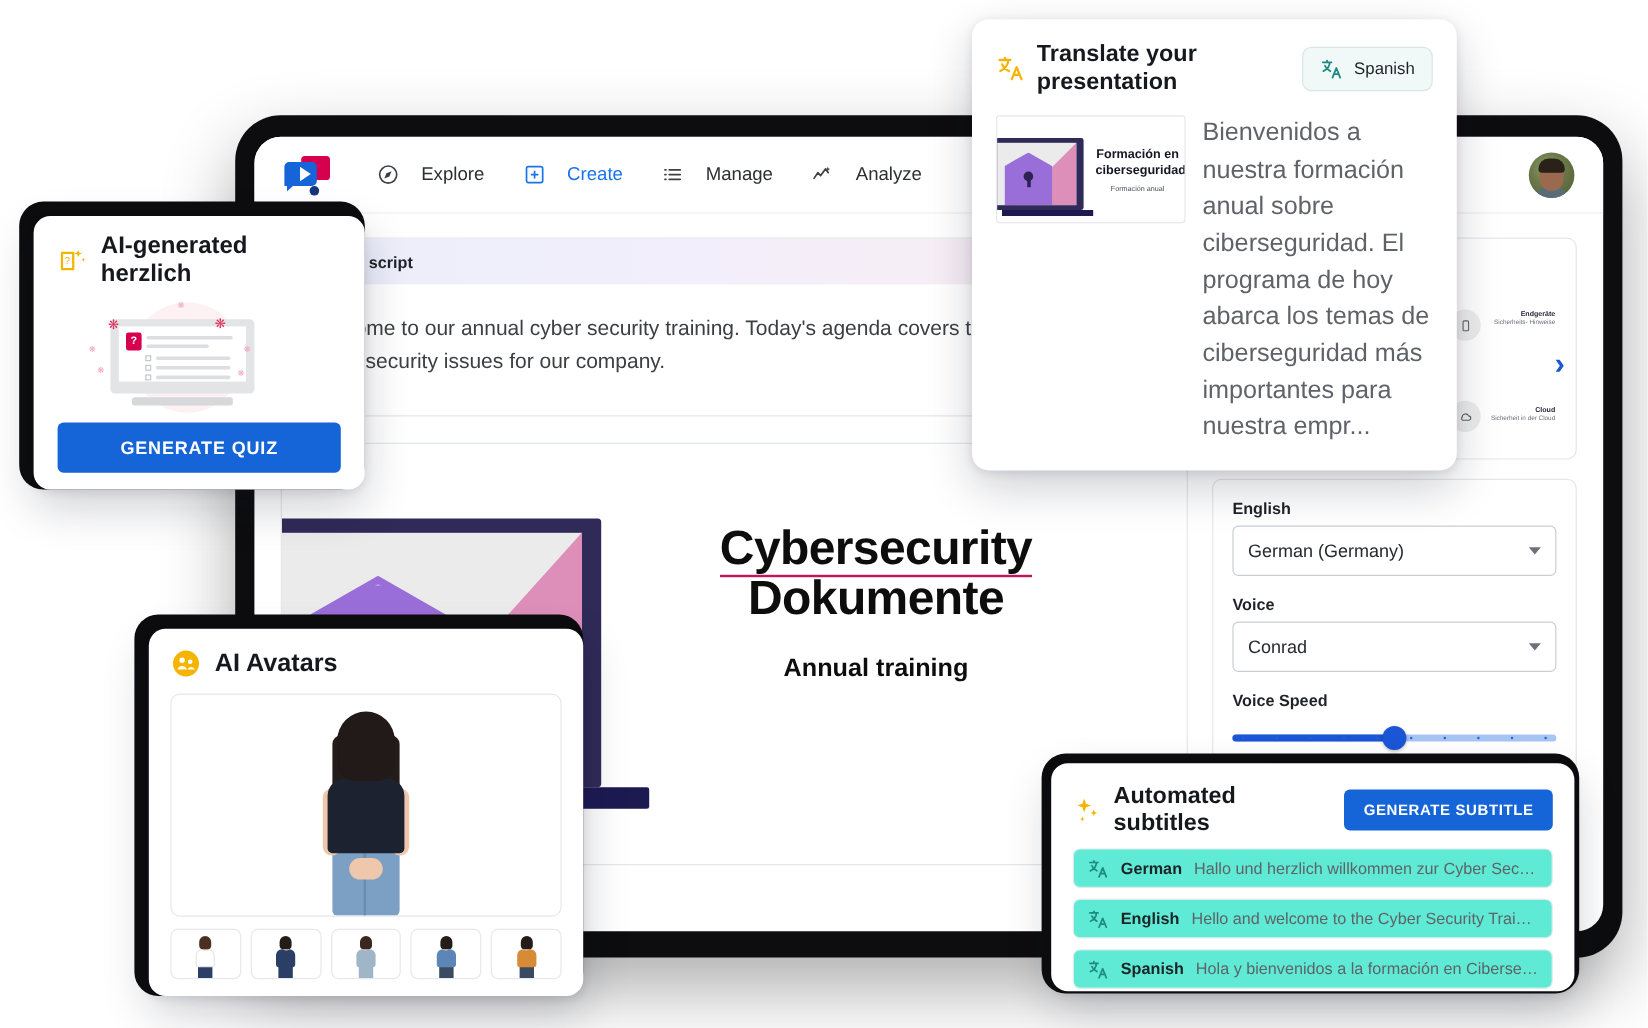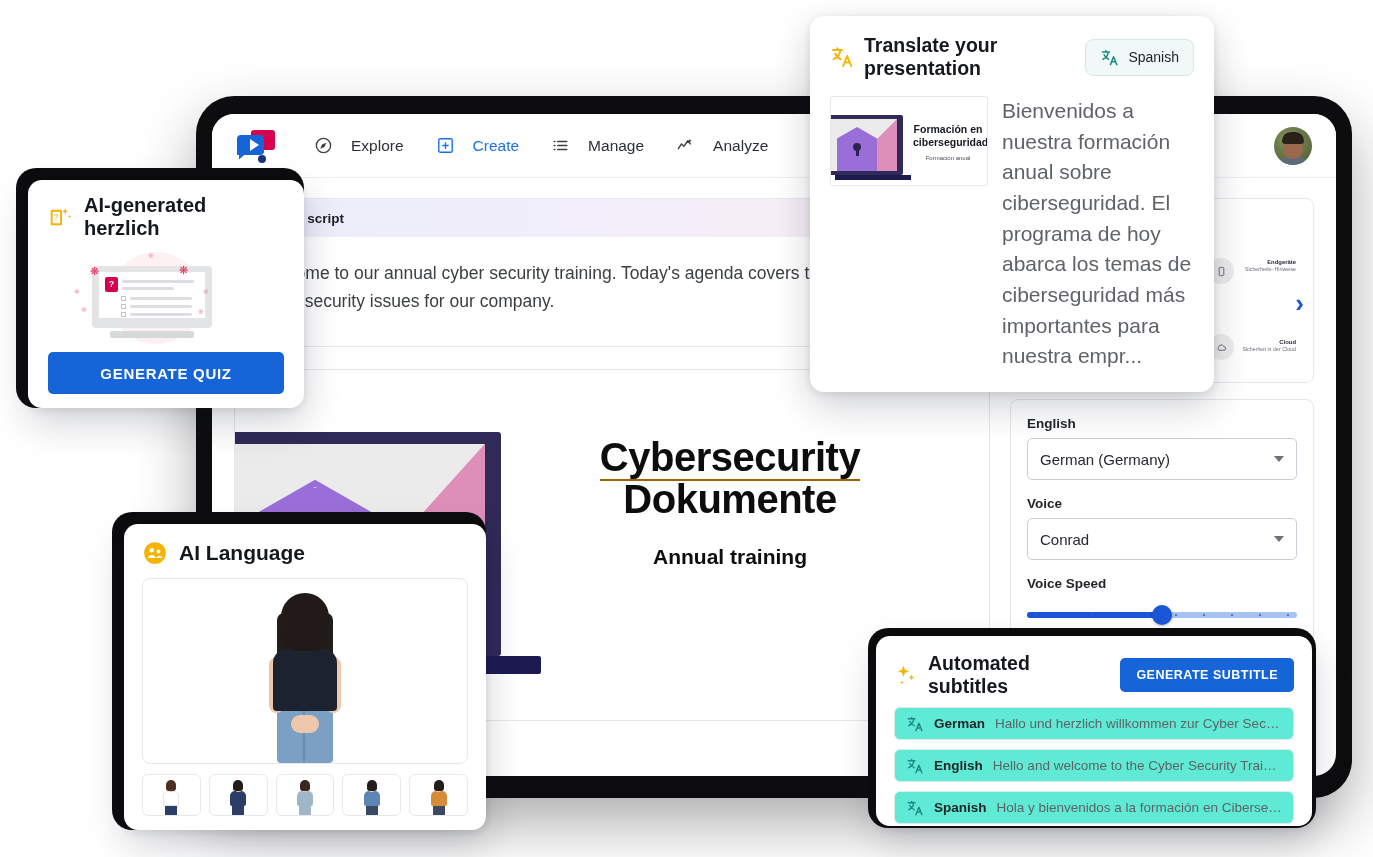--- a/index.html
+++ b/index.html
@@ -79,21 +79,21 @@
   .laptop-art { position: absolute; left: -2px; top: 62px; width: 320px; height: 260px; }
   .laptop-art .bezel { position: absolute; left: 0; top: 0; width: 268px; height: 224px; background: #302a58; border-radius: 3px; }
   .laptop-art .screen { position: absolute; left: 0; top: 12px; width: 252px; height: 200px; background: #ebebeb; overflow: hidden; }
   .laptop-art .screen .pinkwedge { position: absolute; right: 0; top: 0; width: 180px; height: 200px; background: #dd8fb9; clip-path: polygon(100% 0, 100% 100%, 0 100%); }
   .laptop-art .shield { position: absolute; left: 14px; top: 48px; width: 136px; height: 150px; background: #9a6ed8; clip-path: polygon(50% 0, 100% 26%, 100% 100%, 0 100%, 0 26%); }
   .laptop-art .shield-in { position: absolute; left: 21px; top: 55px; width: 122px; height: 143px; border: 1px solid rgba(255,255,255,.55); clip-path: polygon(50% 0, 100% 26%, 100% 100%, 0 100%, 0 26%); }
   .laptop-art .base { position: absolute; left: 48px; top: 224px; width: 260px; height: 18px; background: #1d1a52; border-radius: 2px; }
 
   .slide-text { position: absolute; left: 330px; top: 66px; width: 330px; text-align: center; }
   .slide-title { font-size: 40px; font-weight: bold; line-height: 1.07; color: #0d0d0d; letter-spacing: -.5px; }
-  .slide-title .u { border-bottom: 2px solid #a16207; margin-top: 12px; }
+  .slide-title .u { border-bottom: 2px solid #be185d; margin-top: 12px; }
   .slide-sub { margin-top: 24px; font-size: 21px; font-weight: bold; color: #0d0d0d; }
 
   
   .preview-card { border: 1px solid #e4e7eb; border-radius: 8px; background: #fff; padding: 12px 13px 14px 13px; position: relative; }
   .preview-top { display: flex; align-items: center; }
   .slide-pill { border: 1px solid #c8ccd2; border-radius: 14px; padding: 4px 13px; font-size: 13px; color: #41464d; }
   .preview-top .agenda { flex: 1; text-align: center; font-size: 13.5px; font-weight: bold; color: #16181b; padding-right: 34px; }
   .diagram { position: relative; height: 118px; margin-top: 14px; }
   .dg-label { position: absolute; font-size: 5.3px; line-height: 1.42; }
   .dg-label b { display: block; font-size: 5.9px; color: #1f2233; }
@@ -502,21 +502,21 @@
     <div class="av-head">
       <span>
         <svg class="g-icon" width="26" height="26" viewBox="0 0 24 24">
           <circle cx="12" cy="12" r="10" fill="#f5b400"></circle>
           <circle cx="9" cy="9.5" r="2.1" fill="#fff"></circle>
             <circle cx="15.2" cy="10.6" r="1.8" fill="#fff"></circle>
           <path d="M5.4 16.6a3.8 3.8 0 017.3 0z" fill="#fff"></path>
             <path d="M13.1 16.6a3.2 3.2 0 015.9 0z" fill="#fff"></path>
         </svg>
       </span>
-      <div class="av-title">AI Language</div>
+      <div class="av-title">AI Avatars</div>
     </div>
 
     <div class="av-stage">
       <div class="person">
         <div class="p-jeans"></div>
         <div class="p-arm-l"></div>
           <div class="p-arm-r"></div>
         <div class="p-hair2"></div>
           <div class="p-hair3"></div>
         <div class="p-neck"></div>

